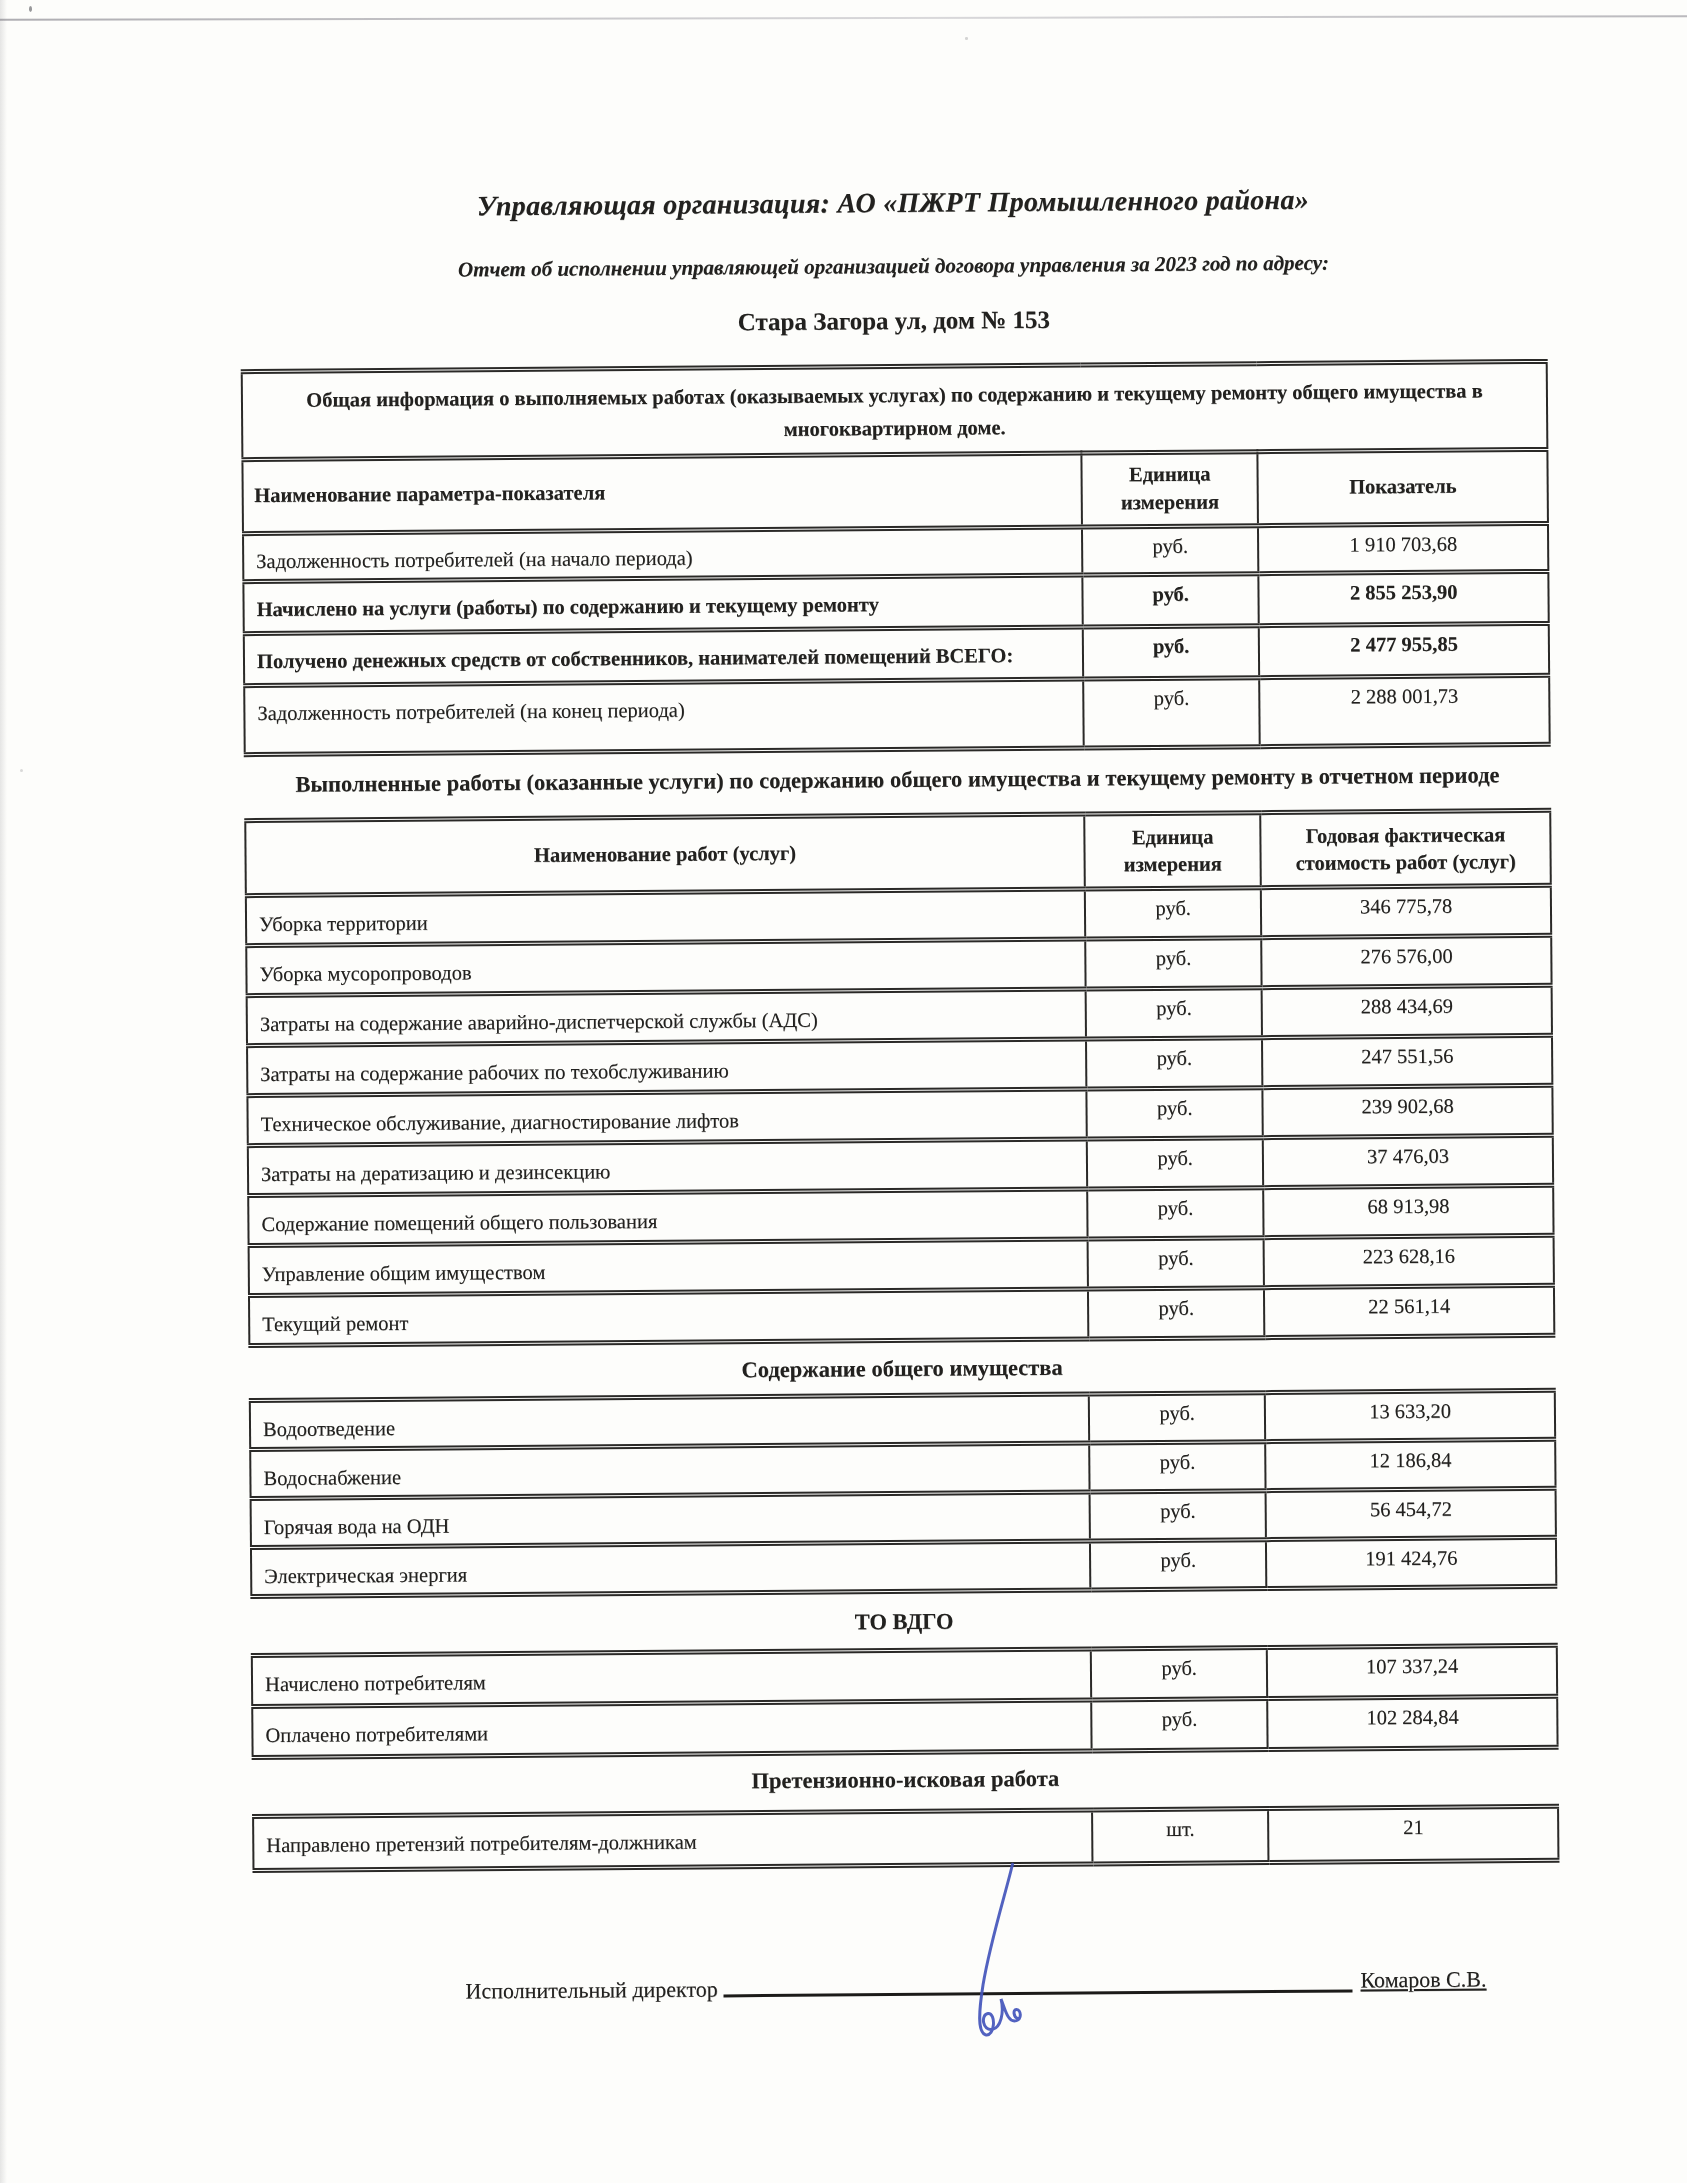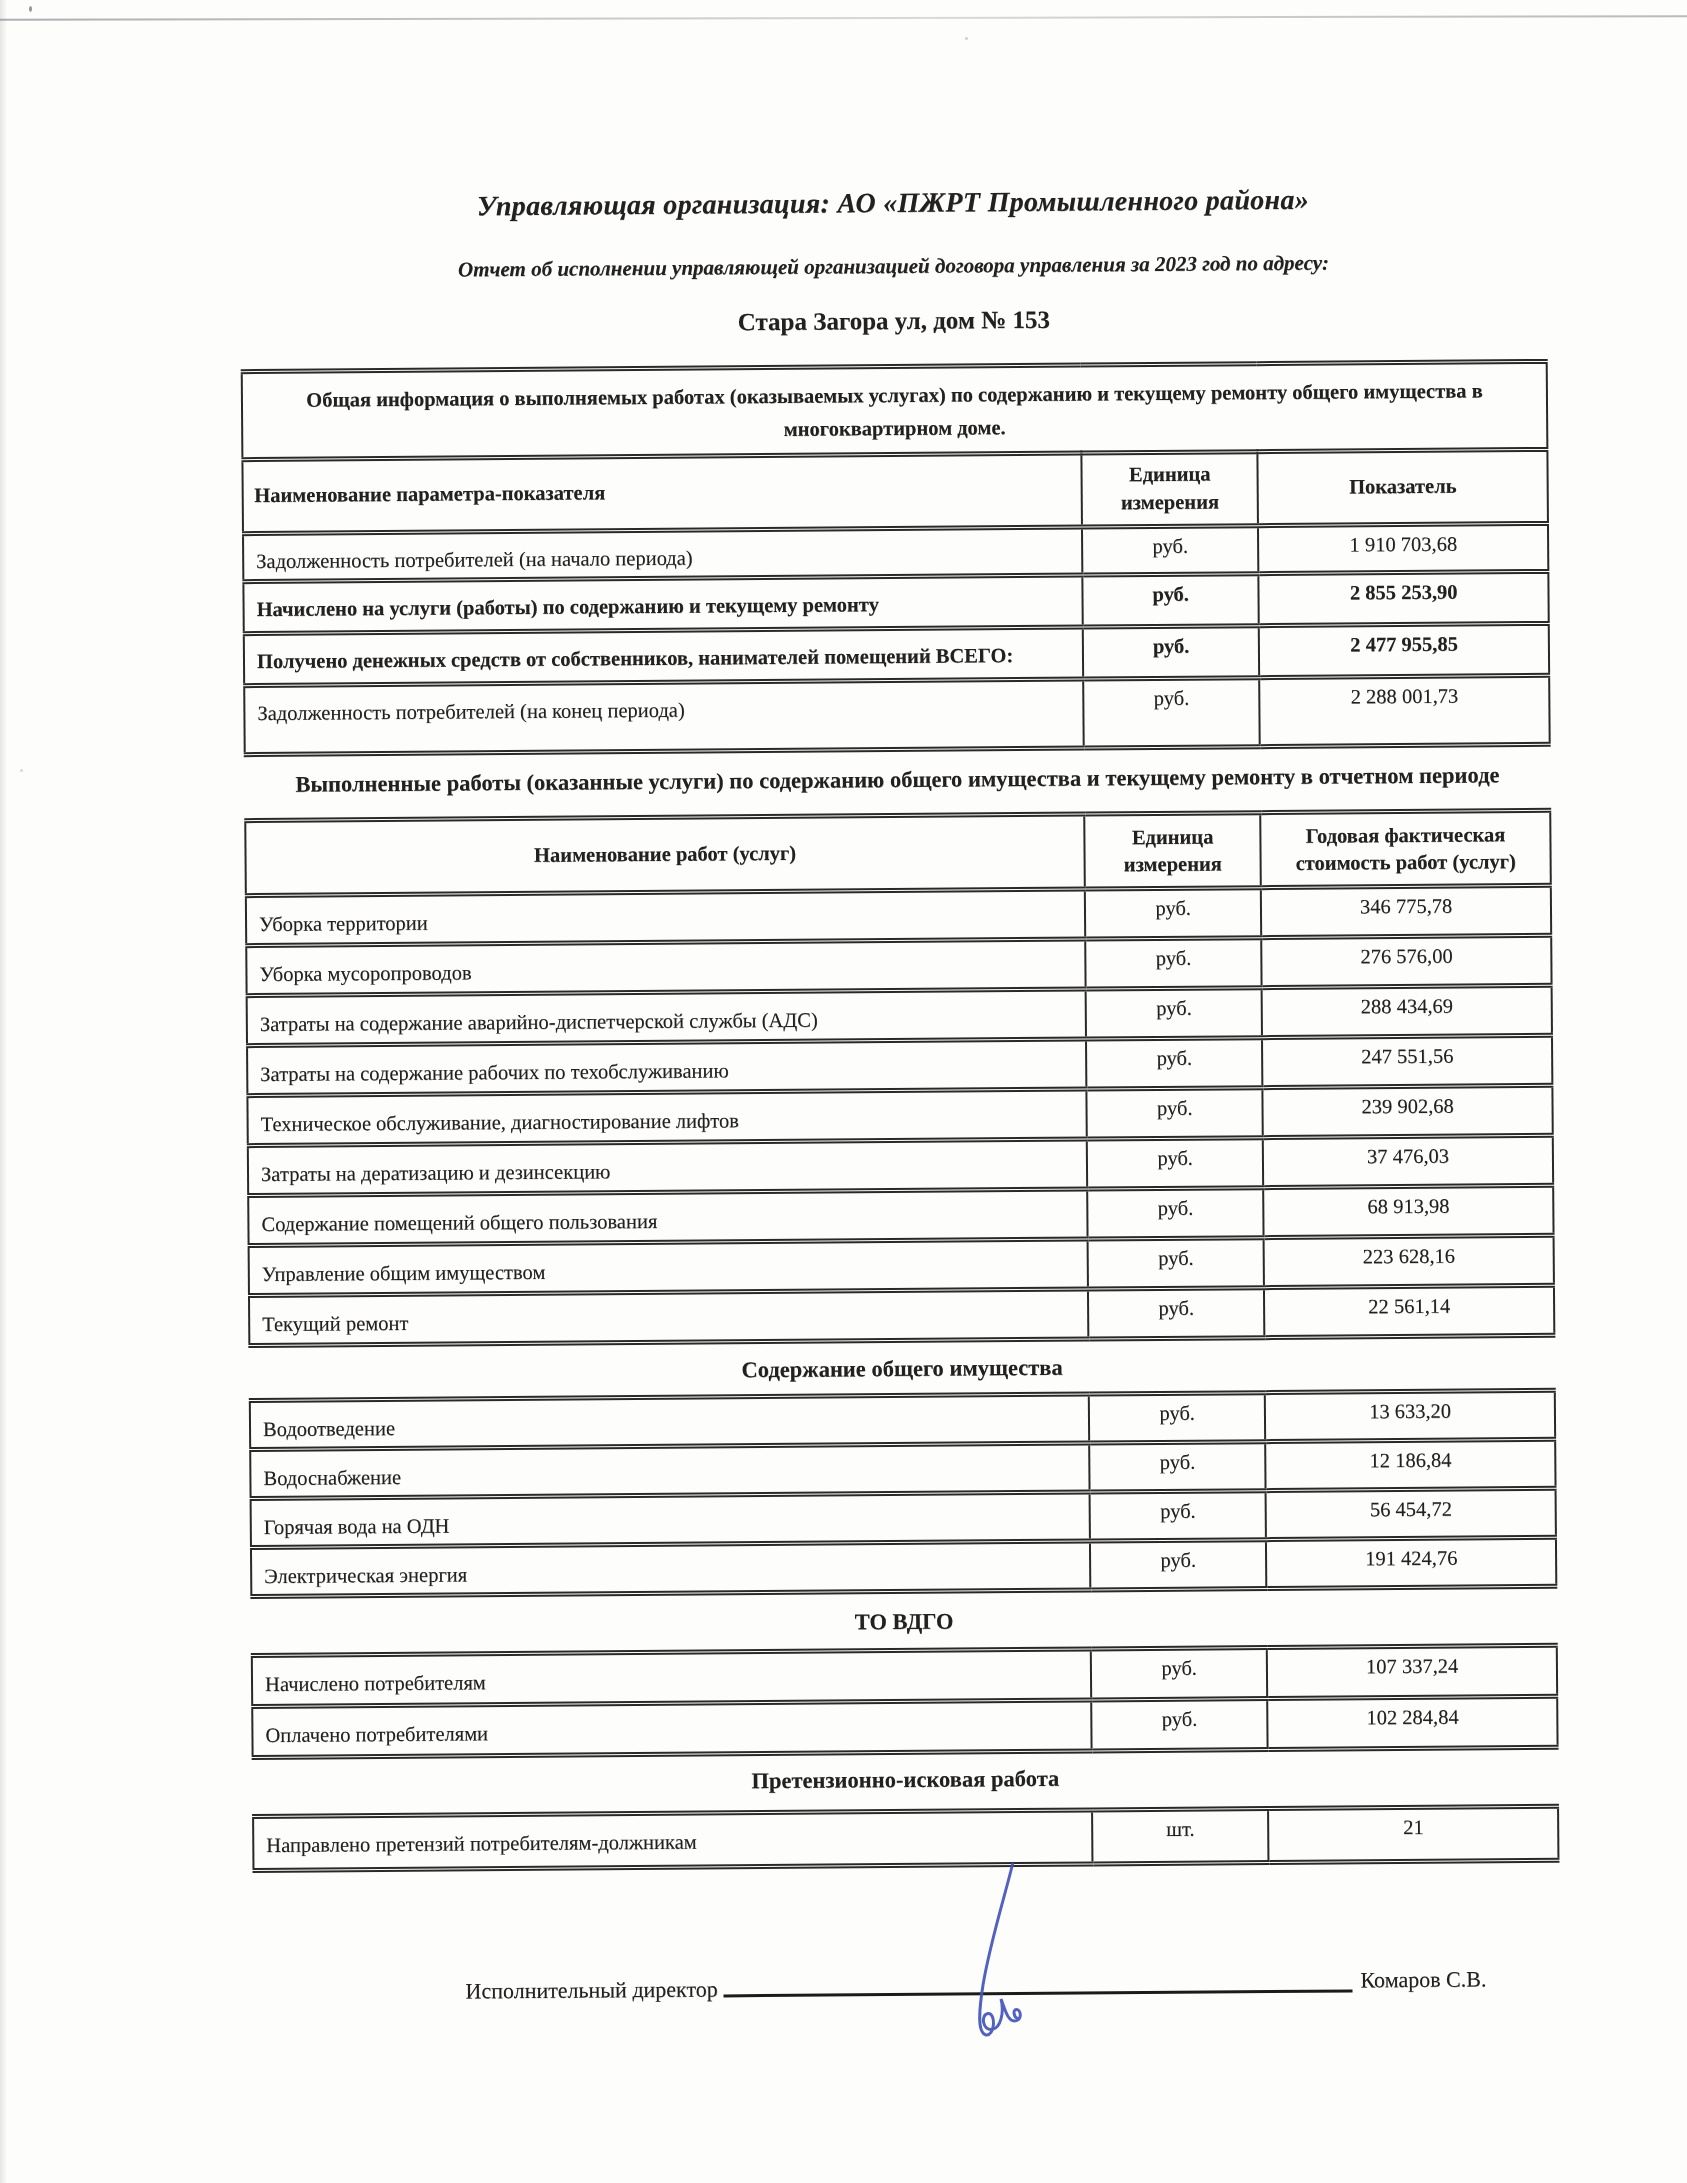--- a/index.html
+++ b/index.html
@@ -69,21 +69,21 @@
   .t3 tr.r{height:49px;}
   .t4{margin-top:9.3px;}
   .t4 tr.r{height:51px;}
   .t5{margin-top:12px;}
   .t5 tr.r{height:54px;}
 
   .footer{display:flex;align-items:flex-end;margin:103px 74px 0 212px;font-size:22px;}
   .f-label{white-space:nowrap;}
   .f-line{flex:1;position:relative;border-bottom:3.3px solid #1c1b19;
     margin:0 8px 5.3px 5.3px;height:6.6px;}
-  .f-name{white-space:nowrap;padding-bottom:4px;}
+  .f-name{white-space:nowrap;padding-bottom:4px;text-decoration:underline;}
   svg.sig{position:absolute;left:36%;top:-124px;width:99px;height:189px;overflow:visible;}
 </style>
 </head>
 <body>
 
 <div class="scanline"></div>
 <div class="edge-shade"></div>
 <span class="speck sp1"></span>
 <span class="speck sp2"></span>
 <span class="speck sp3"></span>

